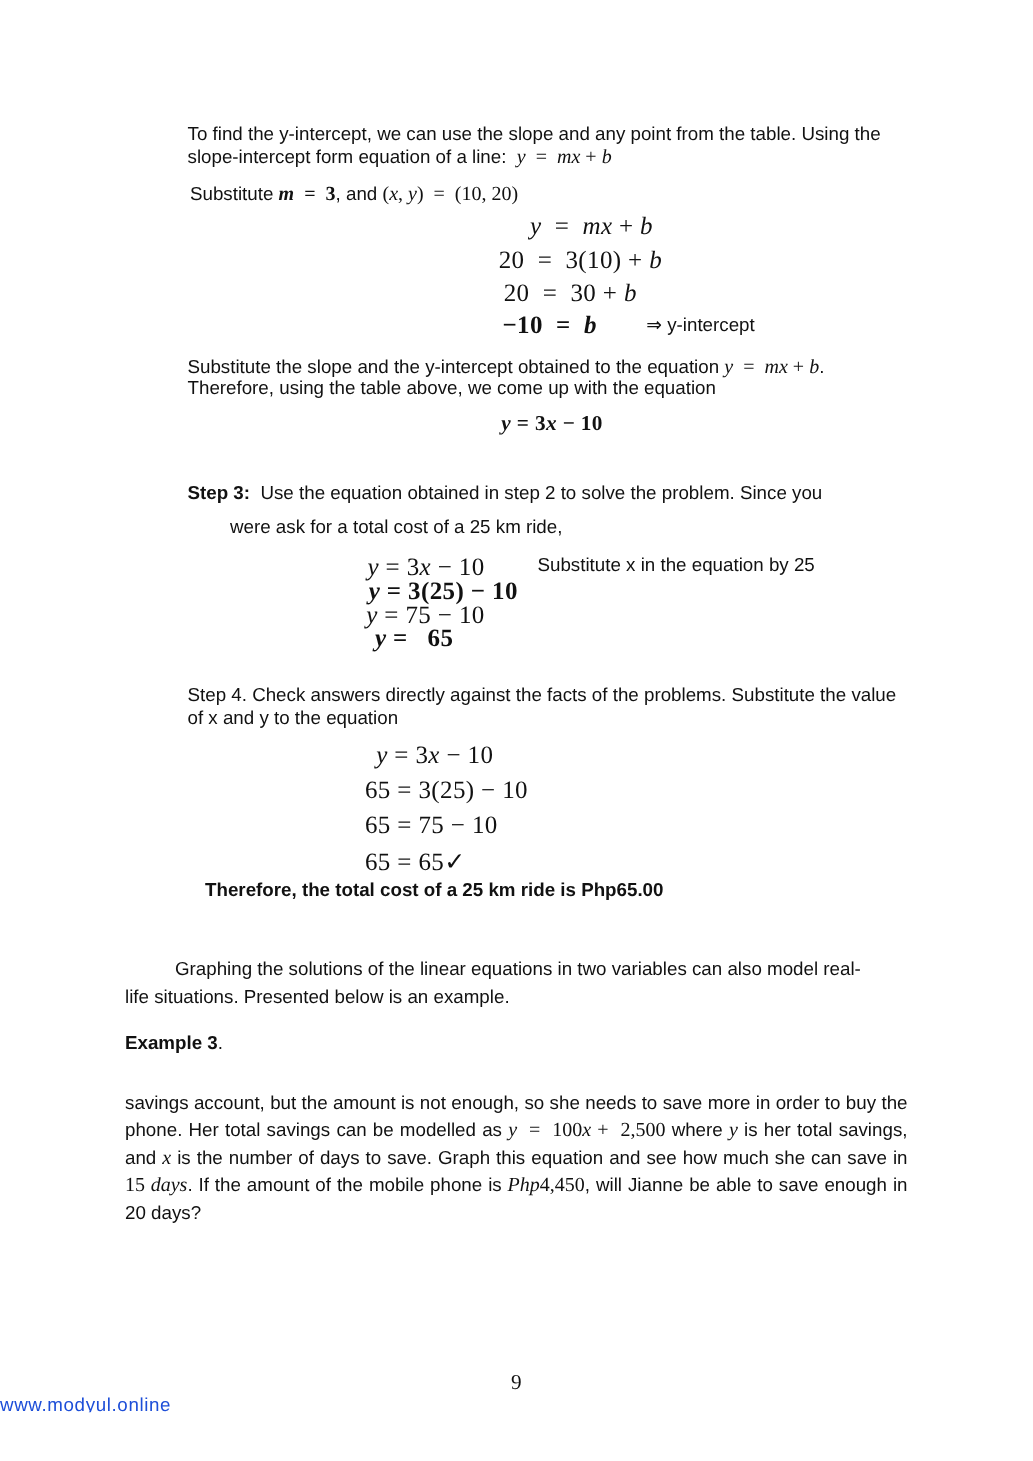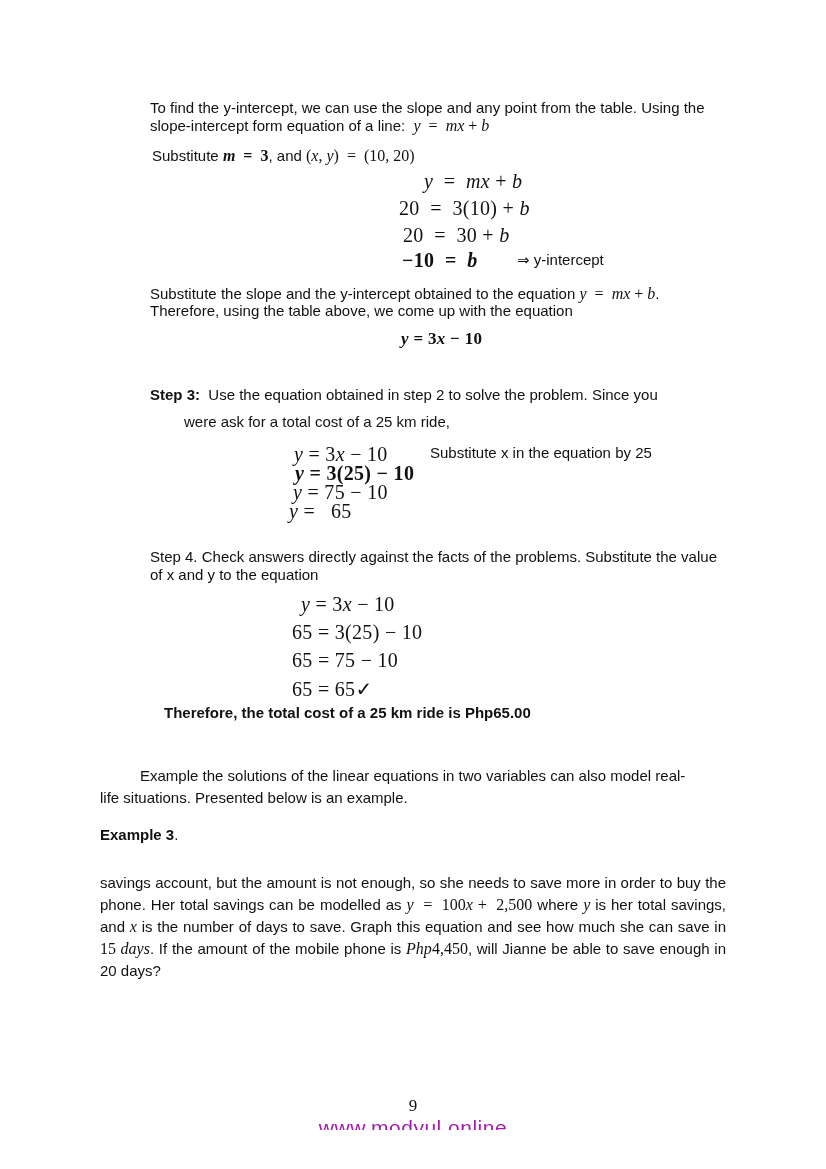--- a/index.html
+++ b/index.html
@@ -30,24 +30,24 @@
     width: 626px;
   }
   .jline-last { width: 626px; }
   .indent { text-indent: 40px; }
   .footer-num {
     left: 0; width: 826px; text-align: center;
     font-family: "Liberation Serif", "DejaVu Serif", serif;
     font-size: 17px;
   }
   .watermark {
-    left: 0; width: 826px; text-align: center;
-    font-size: 21px;
+    left: 0; width: 826px; text-align: left;
+    font-size: 15px;
     letter-spacing: 0.5px;
-    color: #a21caf;
+    color: #1d4ed8;
   }
 </style>
 </head>
 <body>
 
 <div class="page">
 
   <div class="abs" style="left:150px; top:99px;">To find the y-intercept, we can use the slope and any point from the table. Using the</div>
   <div class="abs" style="left:150px; top:117px;">slope-intercept form equation of a line: &nbsp;<span class="m"><i>y</i> &nbsp;= &nbsp;<i>mx</i> + <i>b</i></span></div>
 
@@ -63,34 +63,34 @@
   <div class="abs" style="left:150px; top:302px;">Therefore, using the table above, we come up with the equation</div>
 
   <div class="abs eq eq-main" style="left:401px; top:329px;"><i>y</i> = 3<i>x</i> − 10</div>
 
   <div class="abs" style="left:150px; top:386px;"><b>Step 3:</b> &nbsp;Use the equation obtained in step 2 to solve the problem. Since you</div>
   <div class="abs" style="left:184px; top:413px;">were ask for a total cost of a 25 km ride,</div>
 
   <div class="abs eq" style="left:294px; top:443px;"><i>y</i> = 3<i>x</i> − 10</div>
   <div class="abs eq" style="left:295px; top:462px;font-weight:bold;"><i>y</i> = 3(25) − 10</div>
   <div class="abs eq" style="left:293px; top:481px;"><i>y</i> = 75 − 10</div>
-  <div class="abs eq" style="left:289px; top:500px;"><i>y</i> = &nbsp;&nbsp;65</div>
+  <div class="abs eq" style="left:300px; top:500px;font-weight:bold;"><i>y</i> = &nbsp;&nbsp;65</div>
   <div class="abs" style="left:430px; top:444px;">Substitute x in the equation by 25</div>
 
   <div class="abs" style="left:150px; top:548px;">Step 4. Check answers directly against the facts of the problems. Substitute the value</div>
   <div class="abs" style="left:150px; top:566px;">of x and y to the equation</div>
 
   <div class="abs eq" style="left:301px; top:593px;"><i>y</i> = 3<i>x</i> − 10</div>
   <div class="abs eq" style="left:292px; top:621px;">65 = 3(25) − 10</div>
   <div class="abs eq" style="left:292px; top:649px;">65 = 75 − 10</div>
   <div class="abs eq" style="left:292px; top:677px;">65 = 65✓</div>
 
   <div class="abs bold" style="left:164px; top:704px;">Therefore, the total cost of a 25 km ride is Php65.00</div>
 
-  <div class="abs" style="left:140px; top:767px;">Example the solutions of the linear equations in two variables can also model real-</div>
+  <div class="abs" style="left:140px; top:767px;">Graphing the solutions of the linear equations in two variables can also model real-</div>
   <div class="abs" style="left:100px; top:789px;">life situations. Presented below is an example.</div>
 
   <div class="abs" style="left:100px; top:826px;"><b>Example 3</b>.</div>
 
   <div class="wrapblock jline" style="left:100px; top:874px;">savings account, but the amount is not enough, so she needs to save more in order to buy the</div>
   <div class="wrapblock jline" style="left:100px; top:896px;">phone. Her total savings can be modelled as <span class="m"><i>y</i> &nbsp;= &nbsp;100<i>x</i> + &nbsp;2,500</span> where <span class="m"><i>y</i></span> is her total savings,</div>
   <div class="wrapblock jline" style="left:100px; top:918px;">and <span class="m"><i>x</i></span> is the number of days to save. Graph this equation and see how much she can save in</div>
   <div class="wrapblock jline" style="left:100px; top:940px;"><span class="m">15 <i>days</i></span>. If the amount of the mobile phone is <span class="m"><i>Php</i>4,450</span>, will Jianne be able to save enough in</div>
   <div class="wrapblock jline-last" style="left:100px; top:962px;">20 days?</div>
 

